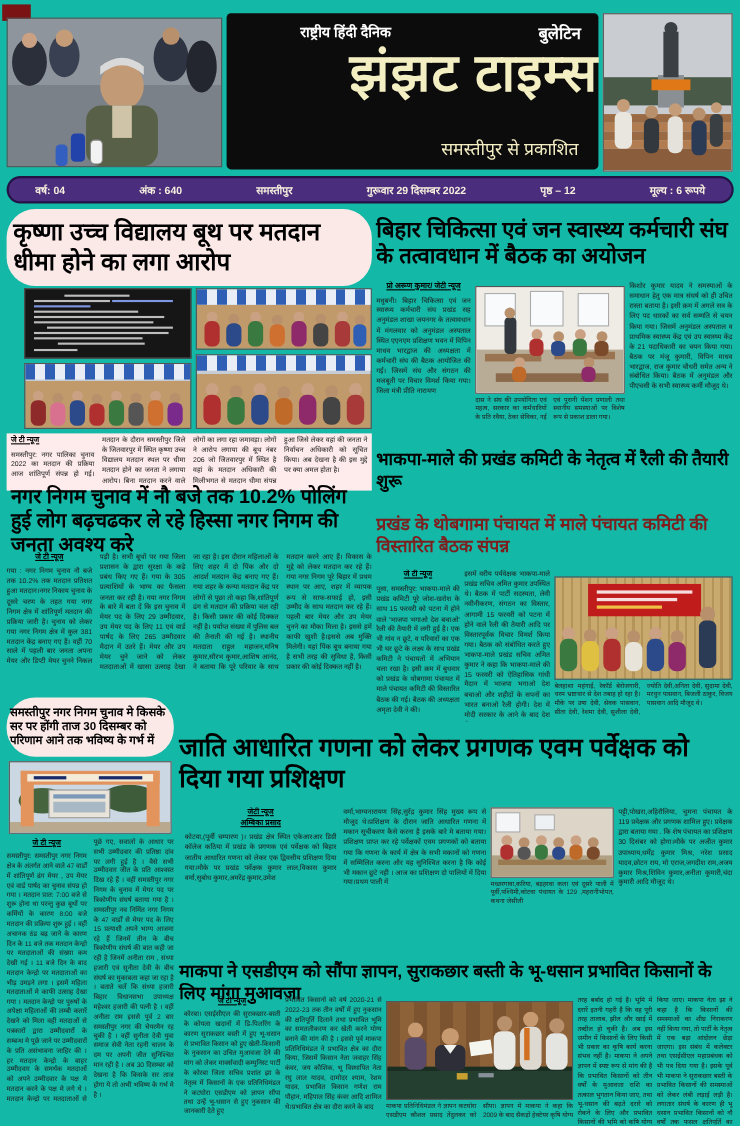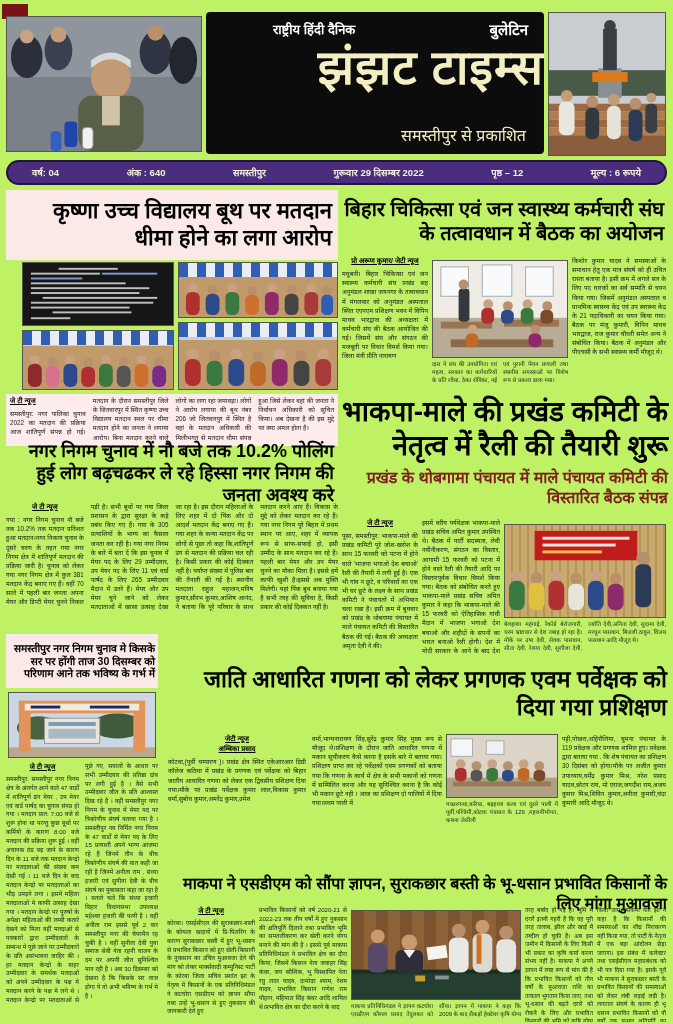--- a/index.html
+++ b/index.html
@@ -1,23 +1,23 @@
 <!DOCTYPE html>
 <html><head>
 <meta charset="utf-8">
 <style>
   html,body{margin:0;padding:0;background:#e9e7e2;}
   *{box-sizing:border-box;}
-  #page{position:relative;width:673px;height:1024px;background:#bef264;margin:0 auto;overflow:hidden;
+  #page{position:relative;width:673px;height:1024px;background:#14b8a6;margin:0 auto;overflow:hidden;
         font-family:"Liberation Sans",sans-serif;color:#111;}
   .abs{position:absolute;}
   .photo{position:absolute;overflow:hidden;border:1px solid #555;}
   .photo svg{display:block;width:100%;height:100%;}
-  .hl{font-weight:800;text-align:right;line-height:1.22;color:#000;
-      display:flex;align-items:center;justify-content:center;}
+  .hl{font-weight:800;text-align:left;line-height:1.22;color:#000;
+      display:flex;align-items:center;justify-content:center;border-radius:26px;}
   .pinkbg{background:#fbe9e8;}
   .body-text{font-size:6.3px;line-height:1.45;text-align:justify;color:#1c1c1c;overflow:hidden;}
   .cols2{column-count:2;column-gap:6px;}
   .cols4{column-count:4;column-gap:7px;}
   .byline{display:block;font-weight:bold;text-decoration:underline;text-align:center;
           font-size:7px;margin-bottom:3px;color:#000;}
   .cap{font-size:5.8px;line-height:1.4;text-align:justify;color:#222;overflow:hidden;}
   .canopy{position:absolute;left:0;top:0;right:0;height:14px;
           background:repeating-linear-gradient(90deg,#2f5fb5 0 9px,#e9eef6 9px 18px);}
   .crowdbg{background:linear-gradient(#c6cdd6 0 26%,#c19a6b 26% 100%);}
@@ -212,21 +212,21 @@
       <circle cx="40" cy="70" r="5" fill="#caa183"></circle>
         <rect x="33" y="74" width="13" height="14" rx="5" fill="#c06a2a"></rect>
       <circle cx="104" cy="70" r="5" fill="#b8906c"></circle>
         <rect x="97" y="74" width="13" height="14" rx="5" fill="#8e2a6a"></rect>
     </svg>
   </div>
   <div class="abs cap cols2" style="left:432px;top:360px;width:136px;height:38px;column-gap:6px;">दास ने संघ की उपयोगिता एवं महत्व, सरकार का कर्मचारियों के प्रति रवैया, ठेका सेविका, नई एवं पुरानी पेंशन प्रणाली तथा स्थानीय समस्याओं पर विशेष रूप से प्रकाश डाला गया।</div>
 
   <div class="abs body-text" style="left:572px;top:256px;width:94px;height:142px;">किशोर कुमार यादव ने समस्याओं के समाधान हेतु एक मात्र संघर्ष को ही उचित रास्ता बताया है। इसी क्रम में अगले सत्र के लिए पद धारकों का सर्व सम्मति से चयन किया गया। जिसमें अनुमंडल अस्पताल व प्राथमिक स्वास्थ्य केंद्र एवं उप स्वास्थ्य केंद्र के 21 पदाधिकारी का चयन किया गया। बैठक पर मंजू कुमारी, विपिन माधव भारद्वाज, राज कुमार चौधरी समेत अन्य ने संबोधित किया। बैठक में अनुमंडल और पीएचसी के सभी स्वास्थ्य कर्मी मौजूद थे।</div>
 
-  <div class="abs hl" style="left:342px;top:400px;width:326px;height:58px;font-size:28px;">भाकपा-माले की प्रखंड कमिटी के नेतृत्व में रैली की तैयारी शुरू</div>
+  <div class="abs hl" style="left:342px;top:400px;width:326px;height:58px;font-size:16px;">भाकपा-माले की प्रखंड कमिटी के नेतृत्व में रैली की तैयारी शुरू</div>
   <div class="abs hl" style="left:342px;top:462px;width:326px;height:52px;font-size:16px;color:#7d1f1f;">प्रखंड के थोबगामा पंचायत में माले पंचायत कमिटी की विस्तारित बैठक संपन्न</div>
 
   <div class="abs body-text" style="left:342px;top:518px;width:76px;height:138px;">
     <span class="byline">जे टी न्यूज</span><span>पूसा, समस्तीपुर: भाकपा-माले की प्रखंड कमिटी पूरे जोश-खरोश के साथ 15 फरवरी को पटना में होने वाले 'भाजपा भगाओ देश बचाओ' रैली की तैयारी में लगी हुई है। एक भी गांव न छूटे, व परिवारों का एक भी घर छूटे के लक्ष्य के साथ प्रखंड कमिटी ने पंचायतों में अभियान चला रखा है। इसी क्रम में बुधवार को प्रखंड के थोबगामा पंचायत में माले पंचायत कमिटी की विस्तारित बैठक की गई। बैठक की अध्यक्षता अमृता देवी ने की।</span>
   </div>
   <div class="abs body-text" style="left:422px;top:518px;width:78px;height:138px;">इसमें वरीय पर्यवेक्षक भाकपा-माले प्रखंड सचिव अमित कुमार उपस्थित थे। बैठक में पार्टी सदस्यता, लेवी नवीनीकरण, संगठन का विस्तार, आगामी 15 फरवरी को पटना में होने वाले रैली की तैयारी आदि पर विस्तारपूर्वक विचार विमर्श किया गया। बैठक को संबोधित करते हुए भाकपा-माले प्रखंड सचिव अमित कुमार ने कहा कि भाकपा-माले की 15 फरवरी को ऐतिहासिक गांधी मैदान में भाजपा भगाओ देश बचाओ और शहीदों के सपनों का भारत बनाओ रैली होगी। देश में मोदी सरकार के आने के बाद देश में</div>
 
   <div class="photo" style="left:504px;top:524px;width:162px;height:94px;background:repeating-linear-gradient(90deg,#c9aa6e 0 6px,#b5945a 6px 8px);">
     <svg viewBox="0 0 162 94" preserveAspectRatio="none">
       <rect x="30" y="6" width="104" height="30" fill="#c01c1c"></rect>

